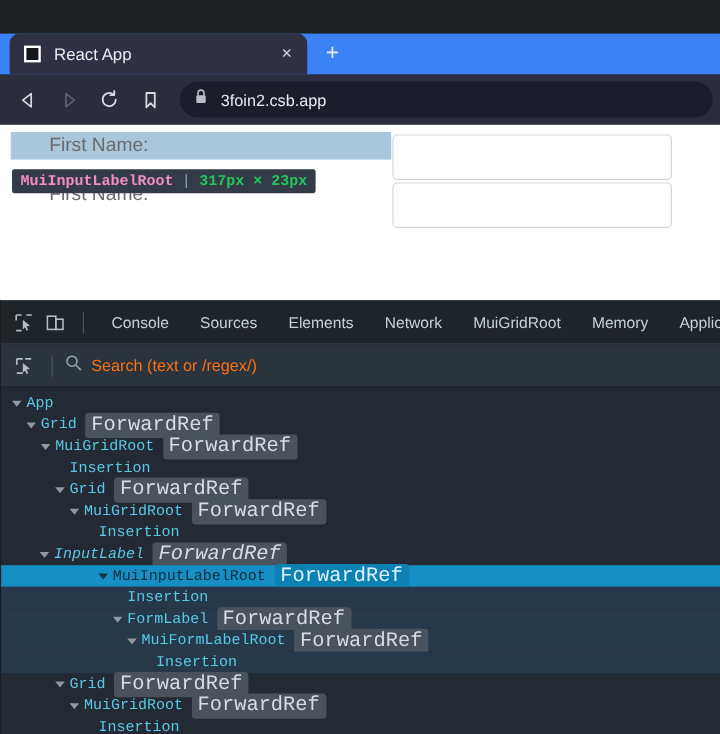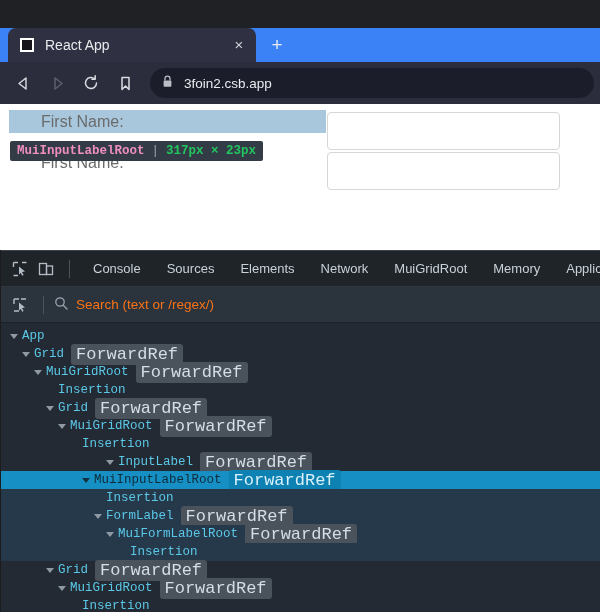--- a/index.html
+++ b/index.html
@@ -284,21 +284,21 @@
         </div>
         <div class="tree-row" style="padding-left: 56px;">
           <span class="arrow"></span>
           <span class="node-name">MuiGridRoot</span>
           <span class="badge">ForwardRef</span>
         </div>
         <div class="tree-row" style="padding-left: 68px;">
           <span class="arrow empty"></span>
           <span class="node-name">Insertion</span>
         </div>
-        <div class="tree-row" style="padding-left: 104px;">
+        <div class="tree-row" style="padding-left: 31px; font-style: italic;">
           <span class="arrow"></span>
           <span class="node-name">InputLabel</span>
           <span class="badge">ForwardRef</span>
         </div>
         <div class="tree-row selected" style="padding-left: 80px;">
           <span class="arrow"></span>
           <span class="node-name">MuiInputLabelRoot</span>
           <span class="badge">ForwardRef</span>
         </div>
         <div class="tree-row subtree" style="padding-left: 92px;">

